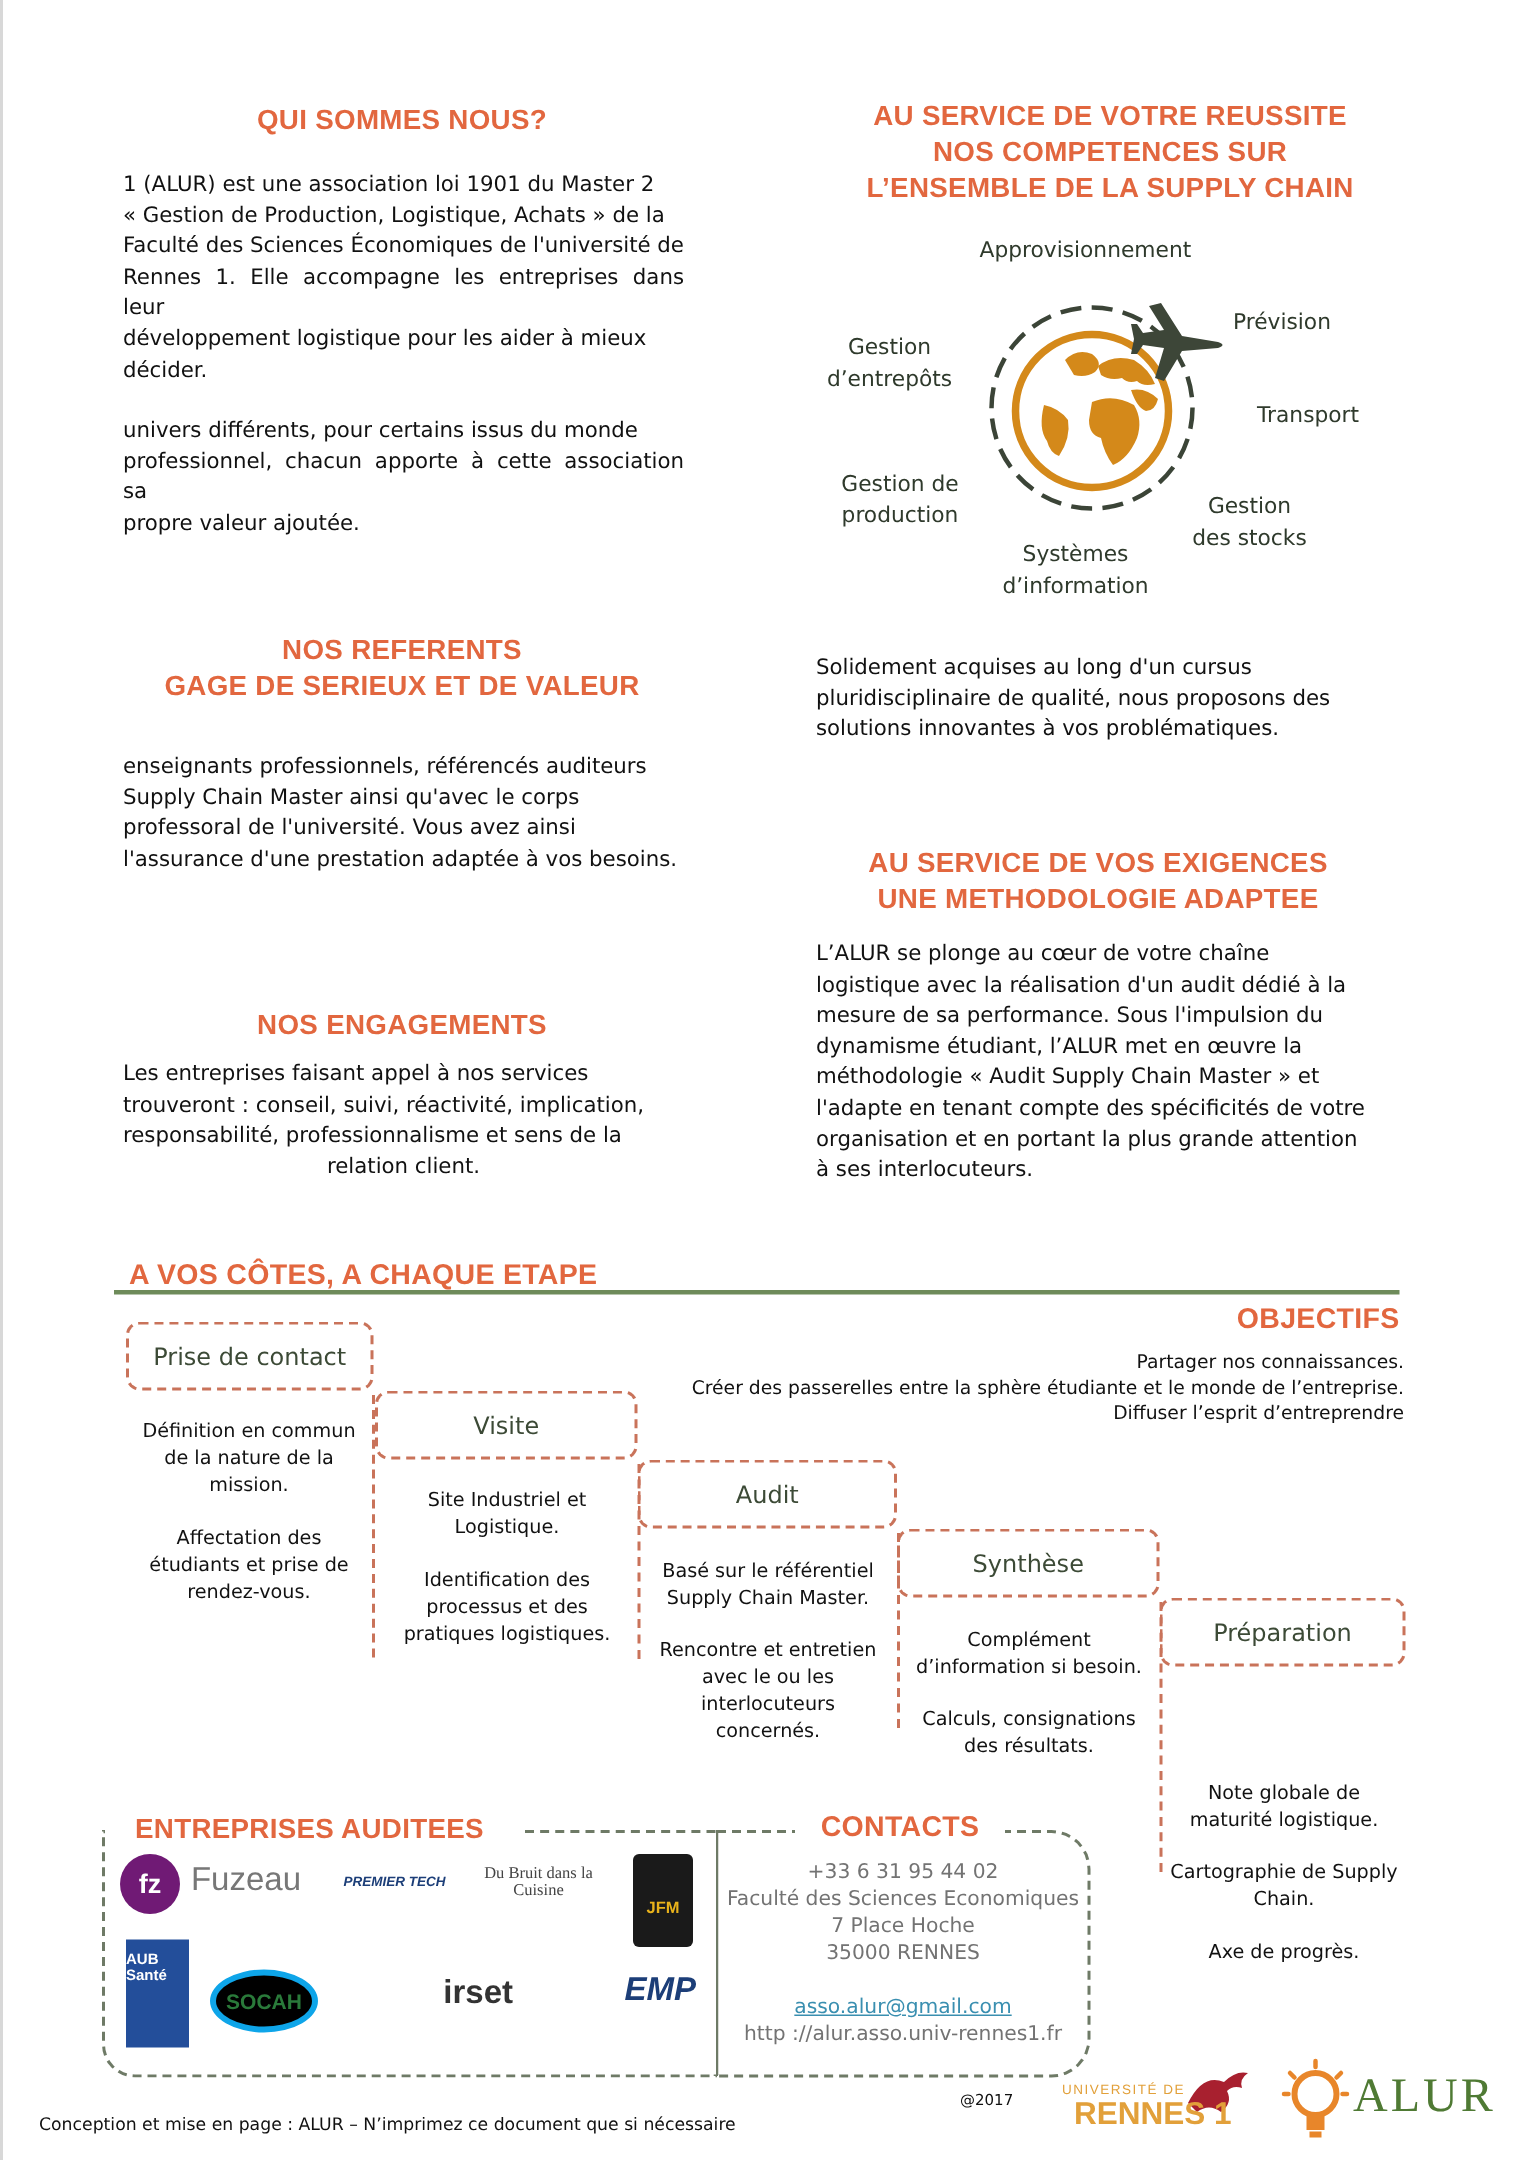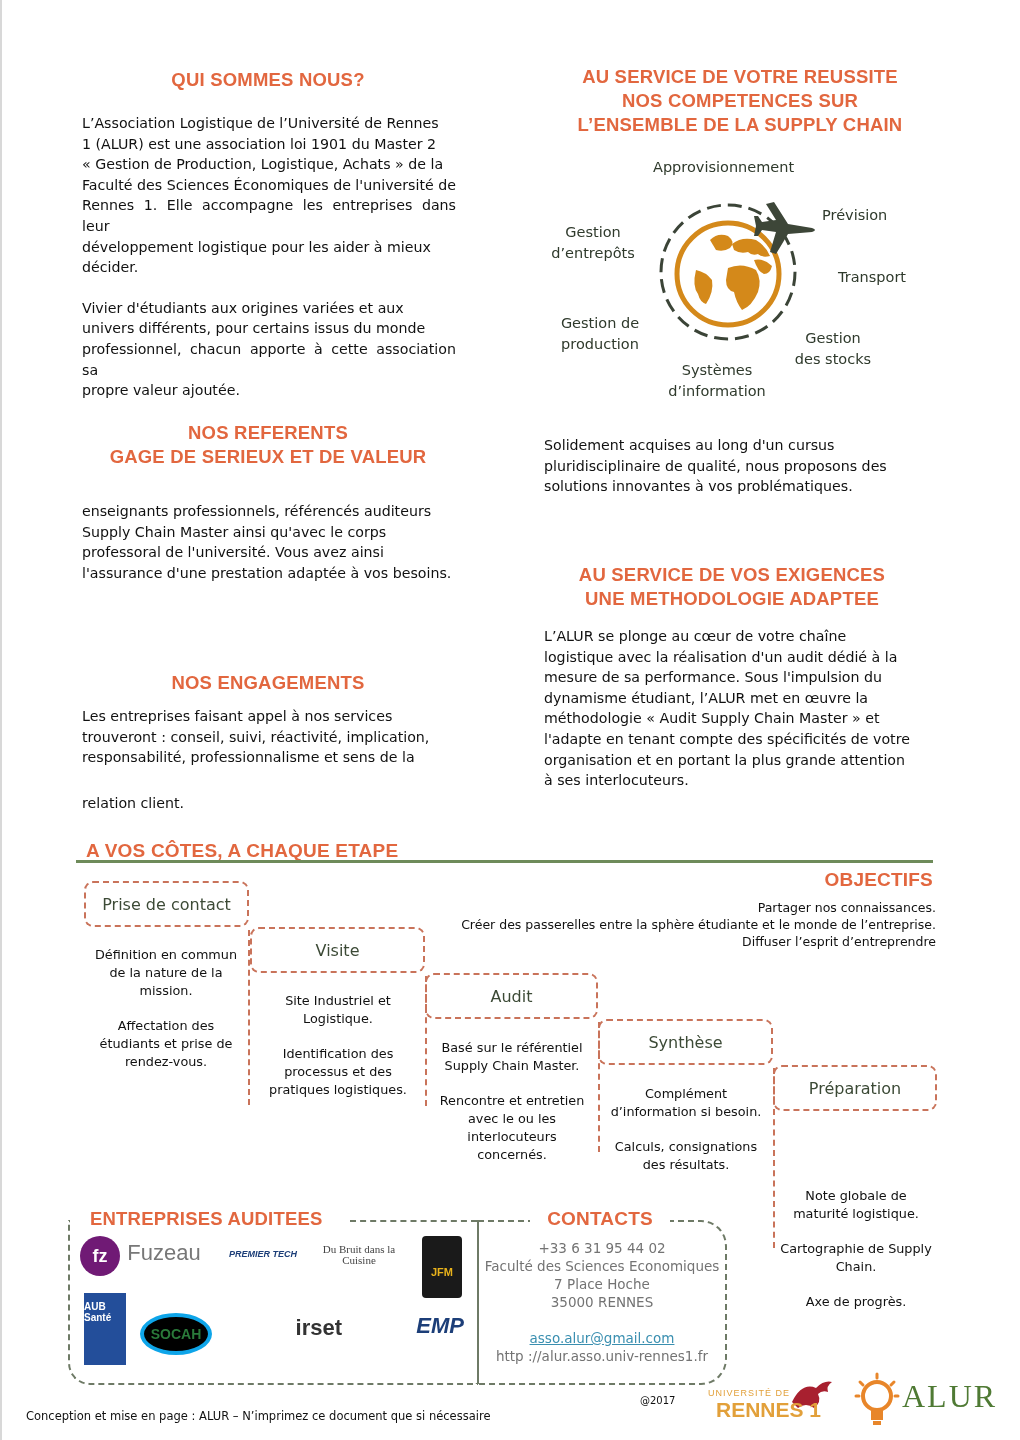--- a/index.html
+++ b/index.html
@@ -28,29 +28,27 @@
   .contact-line { text-align: center; font-size: 13.5px; line-height: 18px; color: #737373; }
   .logo { position: absolute; display: flex; align-items: center; justify-content: center; font-family: "Liberation Sans", sans-serif; }
 </style>
 </head>
 <body>
 
 <div class="page-edge"></div>
 
 <div class="abs h" style="left:82px;top:68px;width:372px;">QUI SOMMES NOUS?</div>
 <div class="abs p" style="left:82px;top:113px;width:374px;">
-  <span>L’Association Logistique de l’Université de Rennes</span>
   <span>1 (ALUR) est une association loi 1901 du Master 2</span>
   <span>« Gestion de Production, Logistique, Achats » de la</span>
   <span>Faculté des Sciences Économiques de l'université de</span>
   <span>Rennes 1. Elle accompagne les entreprises dans leur</span>
   <span>développement logistique pour les aider à mieux</span>
   <span>décider.</span>
   <span class="gap"></span>
-  <span>Vivier d'étudiants aux origines variées et aux</span>
   <span>univers différents, pour certains issus du monde</span>
   <span>professionnel, chacun apporte à cette association sa</span>
   <span>propre valeur ajoutée.</span>
 </div>
 
 <div class="abs h" style="left:530px;top:65px;width:420px;">
   <div>AU SERVICE DE VOTRE REUSSITE</div>
   <div>NOS COMPETENCES SUR</div>
   <div>L’ENSEMBLE DE LA SUPPLY CHAIN</div>
 </div>
@@ -120,21 +118,21 @@
   <span>l'adapte en tenant compte des spécificités de votre</span>
   <span>organisation et en portant la plus grande attention</span>
   <span style="text-align:left;">à ses interlocuteurs.</span>
 </div>
 
 <div class="abs h" style="left:82px;top:671px;width:372px;">NOS ENGAGEMENTS</div>
 <div class="abs p" style="left:82px;top:706px;width:374px;">
   <span>Les entreprises faisant appel à nos services</span>
   <span>trouveront : conseil, suivi, réactivité, implication,</span>
   <span>responsabilité, professionnalisme et sens de la</span>
-  <span style="text-align:left;margin-top:25px;">relation client.</span>
+  <span style="text-align:center;">relation client.</span>
 </div>
 
 <div class="abs h" style="left:86px;top:839px;text-align:left;font-size:19px;">A VOS CÔTES, A CHAQUE ETAPE</div>
 <div class="green-rule"></div>
 
 <div class="abs h" style="left:700px;top:868px;width:233px;text-align:right;font-size:19px;">OBJECTIFS</div>
 <div class="abs" style="left:430px;top:899px;width:506px;">
   <div class="obj-line">Partager nos connaissances.</div>
   <div class="obj-line">Créer des passerelles entre la sphère étudiante et le monde de l’entreprise.</div>
   <div class="obj-line">Diffuser l’esprit d’entreprendre</div>

